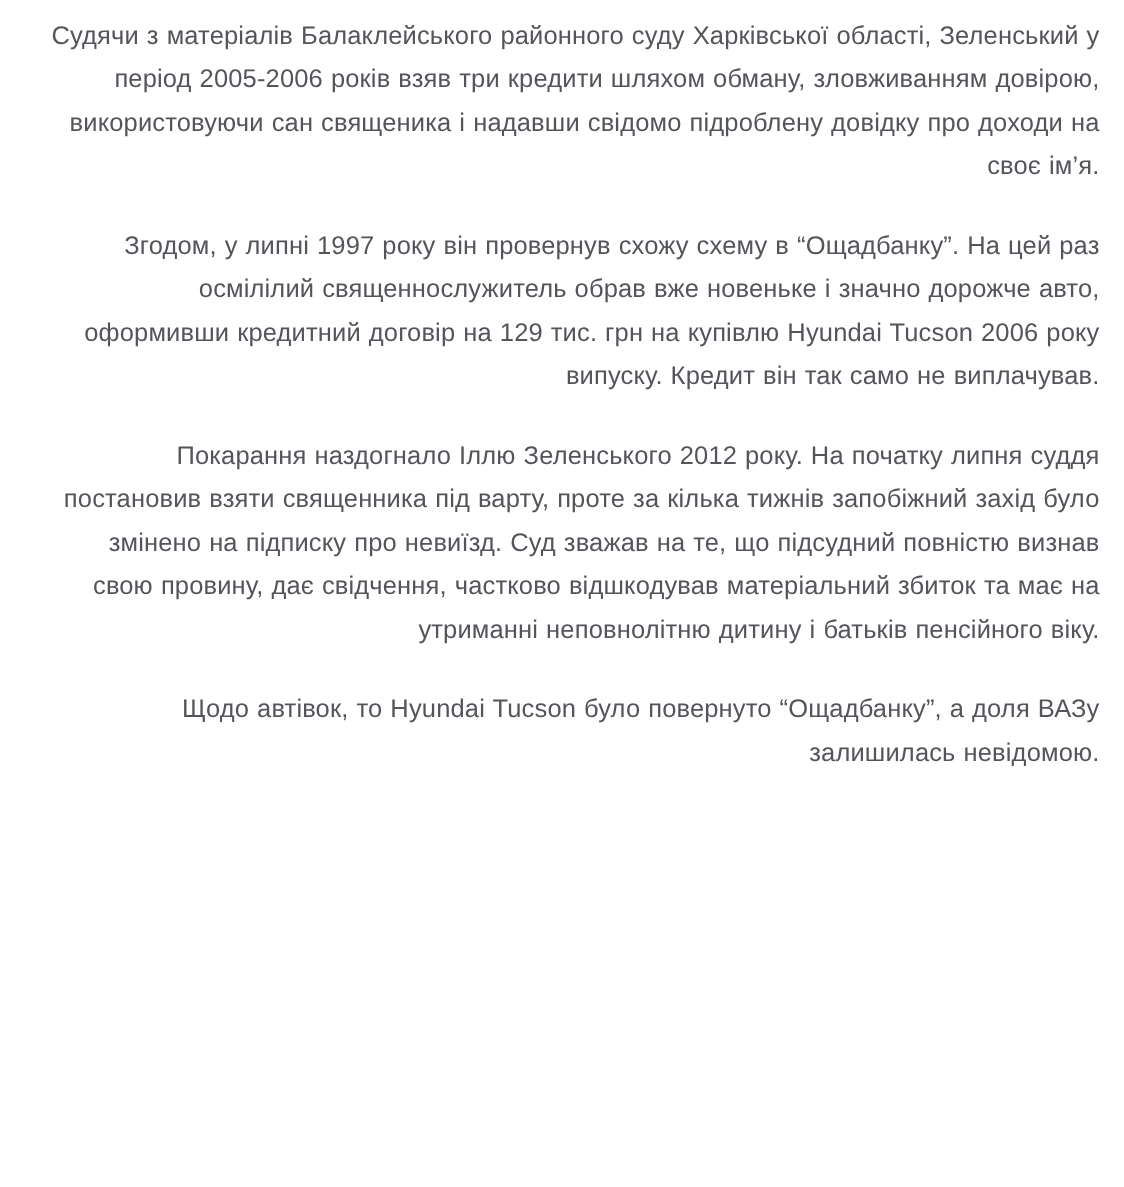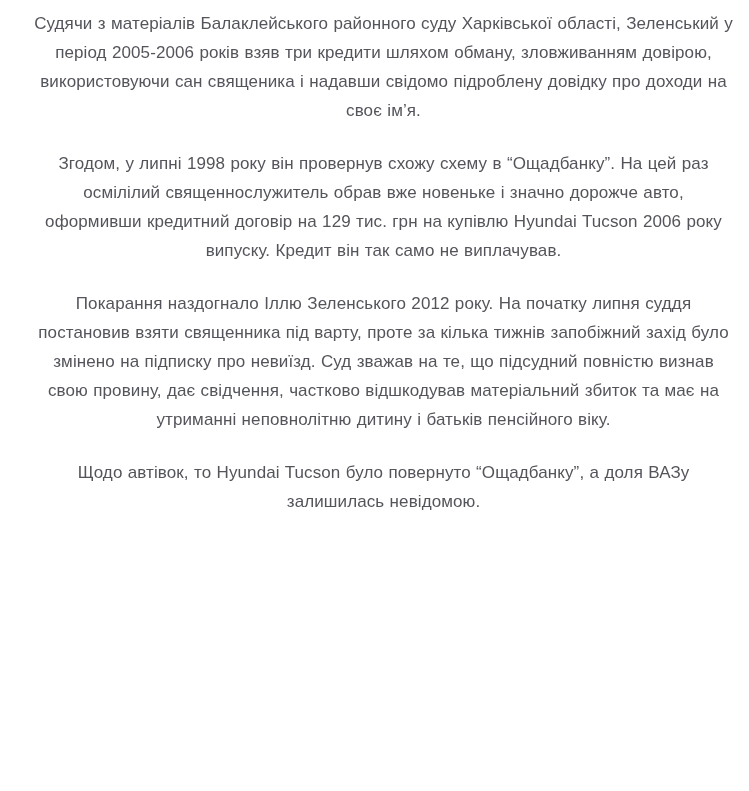--- a/index.html
+++ b/index.html
@@ -17,27 +17,27 @@
     padding: 9px 16px 10px 18px;
   }
   .article-body p {
     margin: 0 0 24px 16px;
     max-width: 717px;
     font-size: 17px;
     line-height: 29px;
     font-weight: 400;
     letter-spacing: 0.1px;
     word-spacing: 0.5px;
-    text-align: center;
+    text-align: right;
   }
   .article-body p:last-child {
     margin-bottom: 0;
   }
 </style>
 </head>
 <body style="background: rgb(255, 255, 255);">
 
 <div class="article-body" style="color: rgb(84, 85, 91);">
   <p>Судячи з матеріалів Балаклейського районного суду Харківської області, Зеленський у період 2005-2006 років взяв три кредити шляхом обману, зловживанням довірою, використовуючи сан священика і надавши свідомо підроблену довідку про доходи на своє ім’я.</p>
-  <p>Згодом, у липні 1998 року він провернув схожу схему в “Ощадбанку”. На цей раз осмілілий священнослужитель обрав вже новеньке і значно дорожче авто, оформивши кредитний договір на 129 тис. грн на купівлю Hyundai Tucson 2006 року випуску. Кредит він так само не виплачував.</p>
+  <p>Згодом, у липні 1997 року він провернув схожу схему в “Ощадбанку”. На цей раз осмілілий священнослужитель обрав вже новеньке і значно дорожче авто, оформивши кредитний договір на 129 тис. грн на купівлю Hyundai Tucson 2006 року випуску. Кредит він так само не виплачував.</p>
   <p>Покарання наздогнало Іллю Зеленського 2012 року. На початку липня суддя постановив взяти священника під варту, проте за кілька тижнів запобіжний захід було змінено на підписку про невиїзд. Суд зважав на те, що підсудний повністю визнав свою провину, дає свідчення, частково відшкодував матеріальний збиток та має на утриманні неповнолітню дитину і батьків пенсійного віку.</p>
   <p>Щодо автівок, то Hyundai Tucson було повернуто “Ощадбанку”, а доля ВАЗу залишилась невідомою.</p>
 </div>
 
 </body></html>

